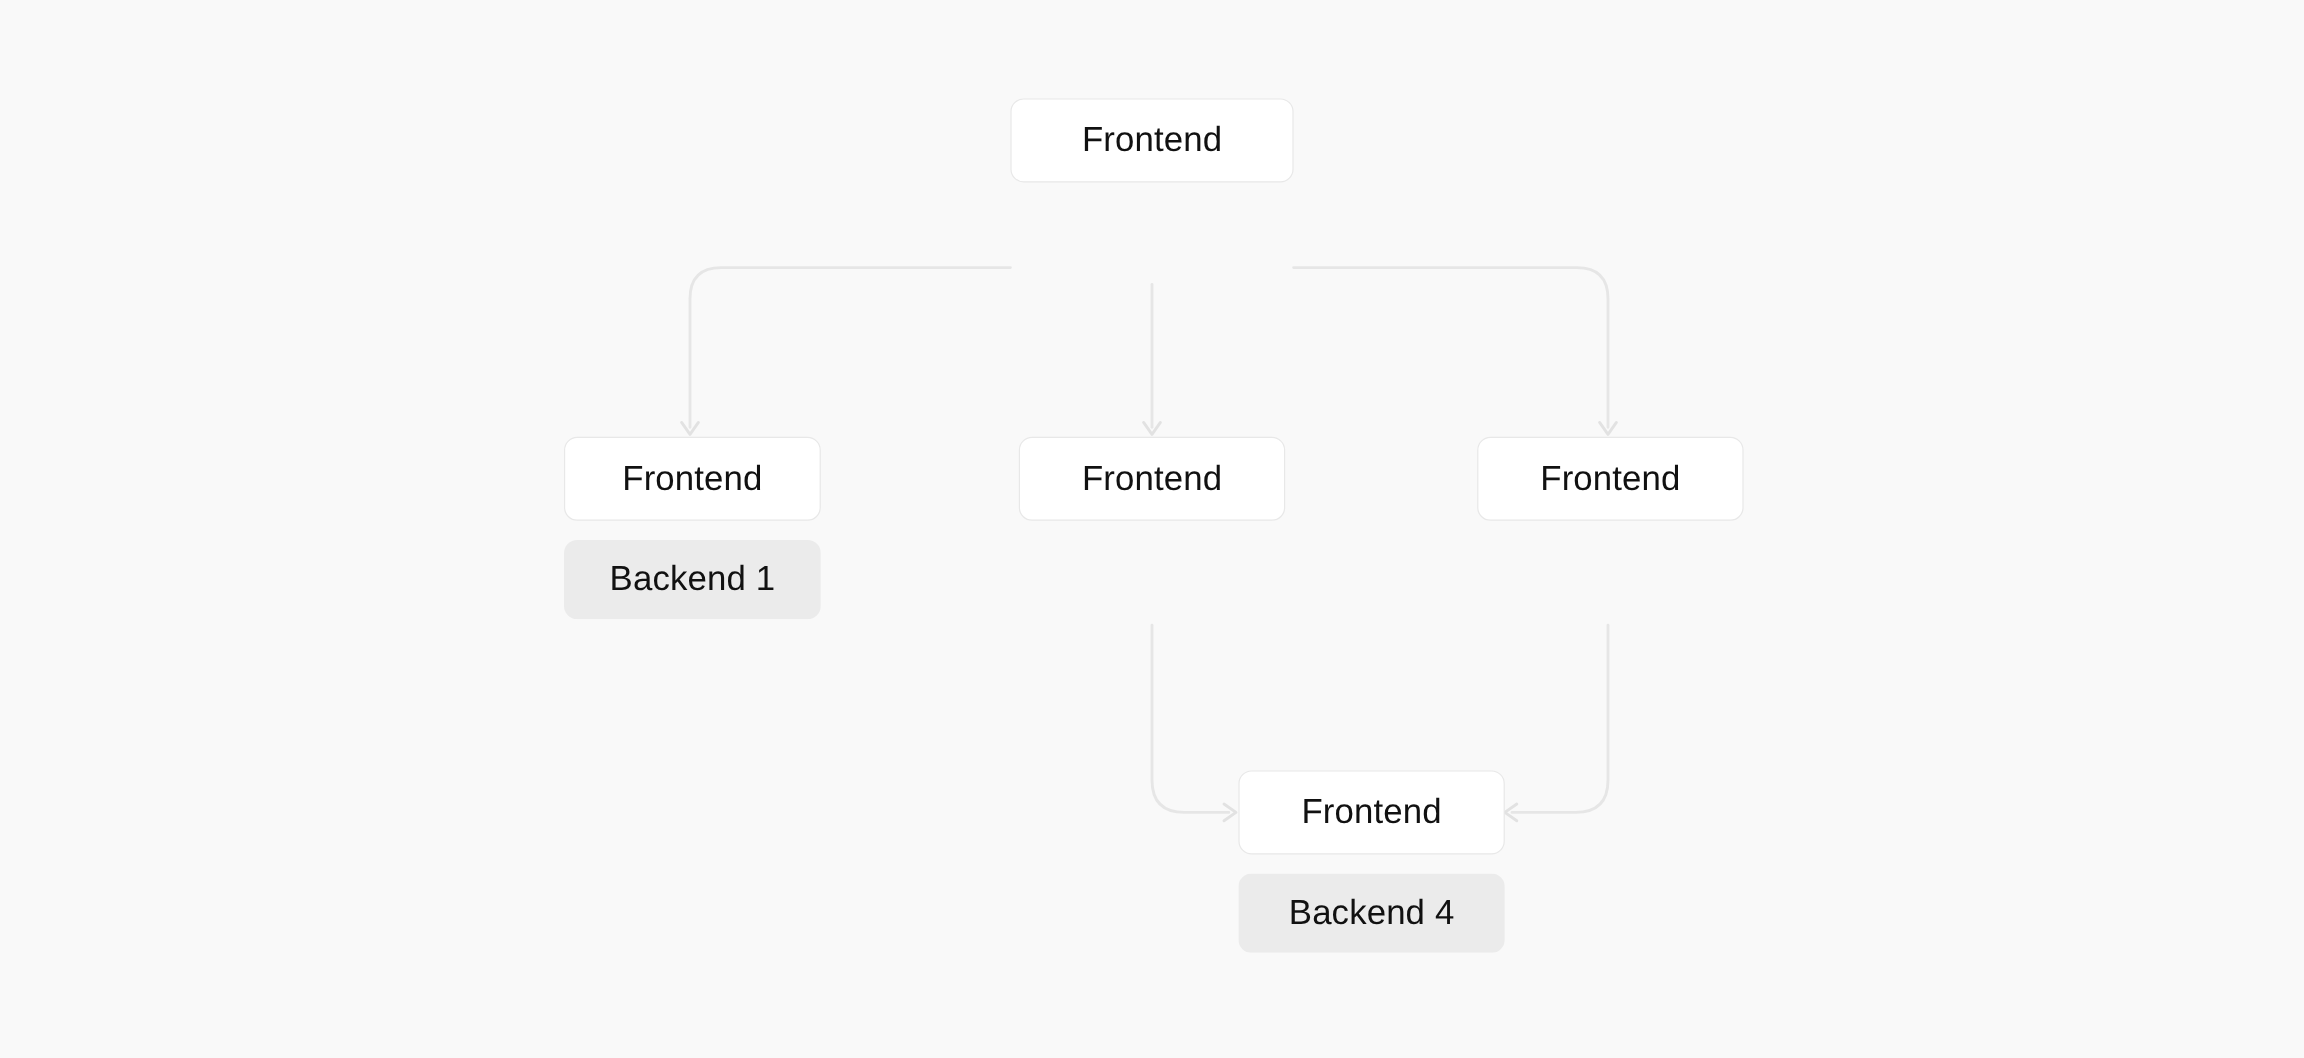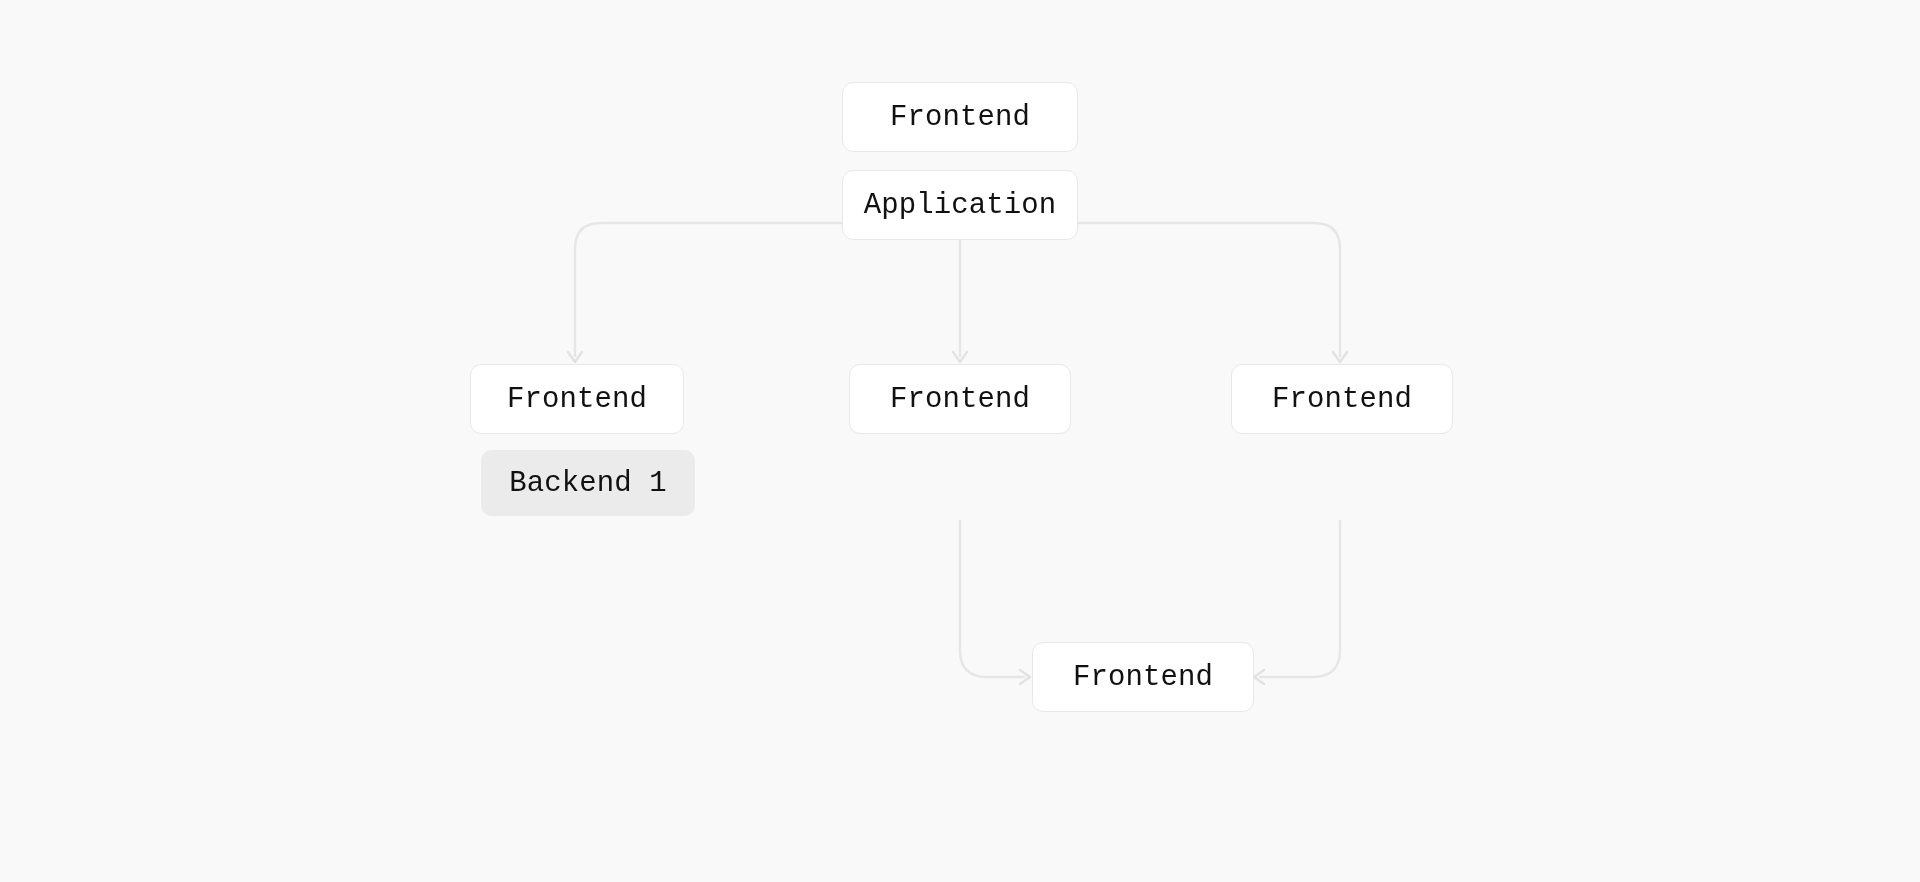--- a/index.html
+++ b/index.html
@@ -11,21 +11,20 @@
     height: 882px;
     background: #f9f9f9;
     font-family: "Liberation Sans", sans-serif;
     overflow: hidden;
   }
   #canvas {
     position: relative;
     width: 1920px;
     height: 711px;
     background: #f9f9f9;
-    font-family: Liberation Mono, monospace;
   }
   #edge-layer {
     position: absolute;
     left: 0;
     top: 0;
     width: 1920px;
     height: 882px;
     pointer-events: none;
   }
   .node-group {
@@ -93,32 +92,27 @@
       <path d="M 1264 670 L 1254 677 L 1264 684"></path>
     </g>
   </svg>
 
   <div class="node-group" style="left:842px; top:82px; width:236px;">
     <div class="node node-frontend" style="width:236px;">
       <span>Frontend</span>
     </div>
   </div>
 
-  <div class="node-group" style="left:842px; top:170px; width:236px;">
-    <div class="node node-application" style="width:236px;">
-      <span>Application</span>
-    </div>
-  </div>
 
   <div class="node-group" style="left:470px; top:364px; width:214px;">
     <div class="node node-frontend" style="width:214px;">
       <span>Frontend</span>
     </div>
     <div class="stack-gap"></div>
-    <div class="node node-backend" style="width:214px;margin-left:11px;">
+    <div class="node node-backend" style="width:214px;">
       <span>Backend 1</span>
     </div>
   </div>
 
   <div class="node-group" style="left:849px; top:364px; width:222px;">
     <div class="node node-frontend" style="width:222px;">
       <span>Frontend</span>
     </div>
     <div class="stack-gap"></div>
   </div>
@@ -128,15 +122,18 @@
       <span>Frontend</span>
     </div>
     <div class="stack-gap"></div>
   </div>
 
   <div class="node-group" style="left:1032px; top:642px; width:222px;">
     <div class="node node-frontend" style="width:222px;">
       <span>Frontend</span>
     </div>
     <div class="stack-gap"></div>
+    <div class="node node-backend" style="width:222px;">
+      <span>Backend 4</span>
+    </div>
   </div>
 
 </div>
 
 </body></html>

